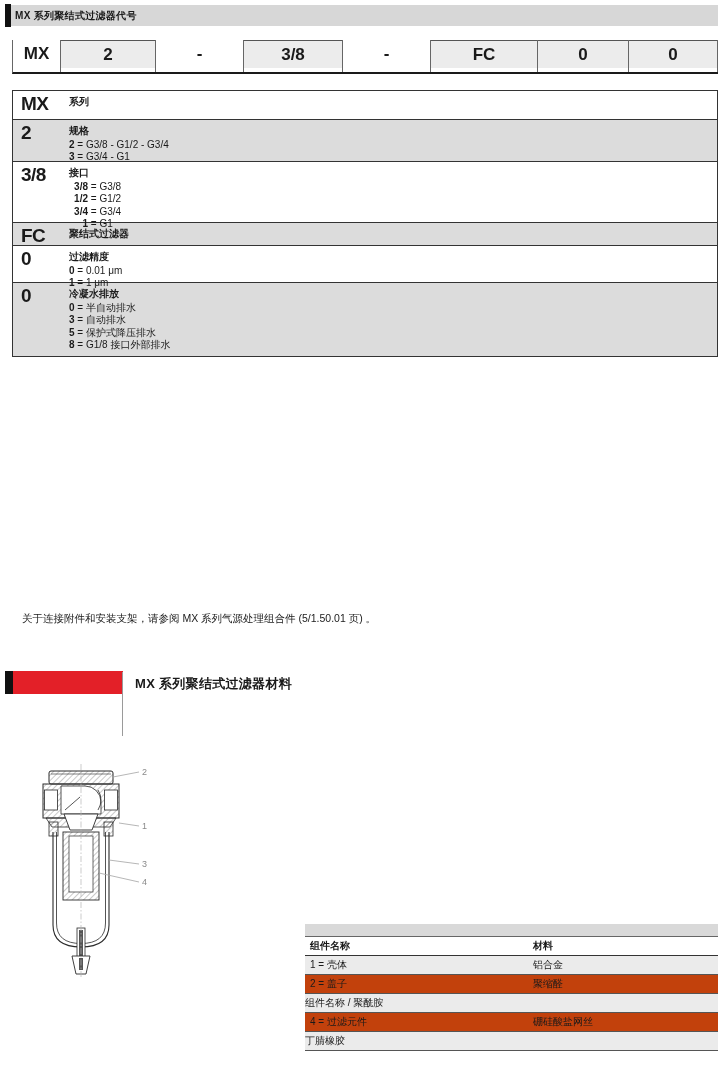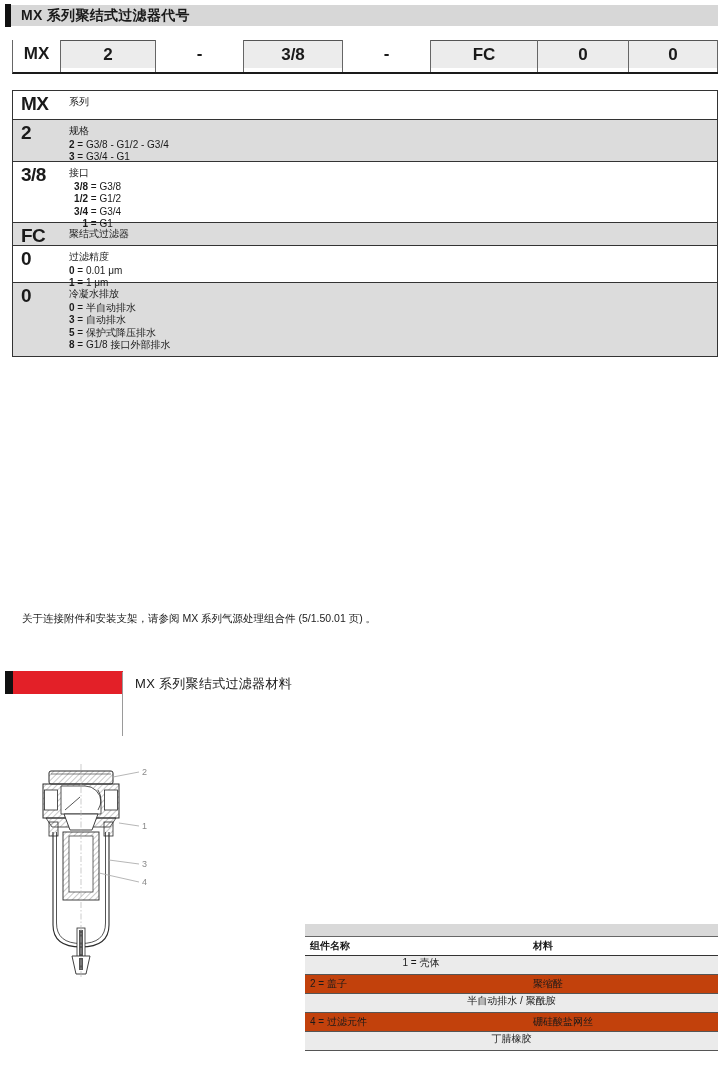--- a/index.html
+++ b/index.html
@@ -5,21 +5,21 @@
   html,body{margin:0;padding:0;}
   body{
     width:724px;height:1078px;position:relative;background:#fff;
     font-family:"Liberation Sans","DejaVu Sans",sans-serif;color:#1a1a1a;
     overflow:hidden;
   }
   
   .page-header{position:absolute;left:5px;top:5px;width:713px;height:21px;
     background:#d7d7d7;display:flex;align-items:center;}
   .header-accent{width:6px;height:23px;background:#111;flex:0 0 6px;}
-  .page-header .title{font-weight:bold;font-size:14px;margin-left:10px;letter-spacing:.3px;}
+  .page-header .title{font-weight:bold;font-size:10px;margin-left:4px;letter-spacing:.3px;}
   
   .code-row{position:absolute;left:12px;top:40px;width:706px;height:34px;display:flex;
     border-bottom:2px solid #1a1a1a;border-left:1px solid #666;box-sizing:border-box;}
   .code-cell{border-right:1px solid #666;display:flex;flex-direction:column;box-sizing:border-box;}
   .code-cell:nth-child(1){width:48px;}
   .code-cell:nth-child(2){width:95px;}
   .code-cell:nth-child(3){width:88px;}
   .code-cell:nth-child(4){width:99px;}
   .code-cell:nth-child(5){width:88px;}
   .code-cell:nth-child(6){width:107px;}
@@ -35,39 +35,39 @@
   .spec-row.gray{background:#dcdcdc;}
   .spec-row:nth-child(1){height:29px;}
   .spec-row:nth-child(2){height:42px;}
   .spec-row:nth-child(3){height:61px;}
   .spec-row:nth-child(4){height:23px;}
   .spec-row:nth-child(5){height:37px;}
   .spec-row:nth-child(6){height:73px;}
   .spec-code{width:56px;flex:0 0 56px;padding:2px 0 0 8px;font-weight:bold;font-size:19px;
     box-sizing:border-box;letter-spacing:-.5px;}
   .spec-detail{padding-top:5px;font-size:10px;line-height:12.5px;}
-  .spec-title{font-weight:normal;margin-bottom:1px;}
+  .spec-title{font-weight:bold;margin-bottom:1px;}
   .opt-key{font-weight:bold;}
   .opt-key.wide{display:inline-block;min-width:19px;text-align:right;}
   
   .note{position:absolute;left:22px;top:612px;font-size:10.5px;}
   
   .section-header{position:absolute;left:5px;top:671px;display:flex;}
   .sec-accent{width:8px;height:23px;background:#111;}
   .sec-red{width:110px;height:23px;background:#e32028;}
   .sec-tick{position:absolute;left:122px;top:672px;width:1px;height:64px;background:#9a9a9a;}
-  .sec-title{position:absolute;left:135px;top:675px;font-weight:normal;font-size:13px;letter-spacing:.3px;}
+  .sec-title{position:absolute;left:135px;top:675px;font-weight:bold;font-size:13px;letter-spacing:.3px;}
   
   .drawing{position:absolute;left:36px;top:760px;width:132px;height:222px;}
   
   .mat-table{position:absolute;left:305px;top:924px;width:413px;font-size:10px;}
   .mat-strip{height:12px;background:#d9d9d9;border-bottom:1px solid #666;}
   .mat-head{display:flex;font-weight:bold;height:18px;align-items:center;border-bottom:1px solid #333;}
   .mat-row{display:flex;height:18px;align-items:center;border-bottom:1px solid #555;background:#c2410c;}
-  .mat-row.gray{background:#ebebeb;flex-direction:column;}
+  .mat-row.gray{background:#ebebeb;}
   .mat-c1{width:228px;flex:0 0 228px;padding-left:5px;box-sizing:border-box;}
   .mat-c1.indent{padding-left:22px;}
   .mat-c2{flex:1;}
 </style>
 </head>
 <body>
 
 <div class="page-header" style="background: rgb(215, 215, 215);">
   <div class="header-accent"></div>
   <span class="title">MX 系列聚结式过滤器代号</span>
@@ -232,21 +232,21 @@
   <div>
       <div class="mat-row gray">
         <div class="mat-c1">1 = 壳体</div>
         <div class="mat-c2">铝合金</div>
       </div>
       <div class="mat-row">
         <div class="mat-c1">2 = 盖子</div>
         <div class="mat-c2">聚缩醛</div>
       </div>
       <div class="mat-row gray">
-        <div class="mat-c2">半自动排水 / 聚酰胺</div>
+        <div class="mat-c2">组件名称 / 聚酰胺</div>
       </div>
       <div class="mat-row">
         <div class="mat-c1">4 = 过滤元件</div>
         <div class="mat-c2">硼硅酸盐网丝</div>
       </div>
       <div class="mat-row gray">
         <div class="mat-c2">丁腈橡胶</div>
       </div>
     </div>
 </div>

